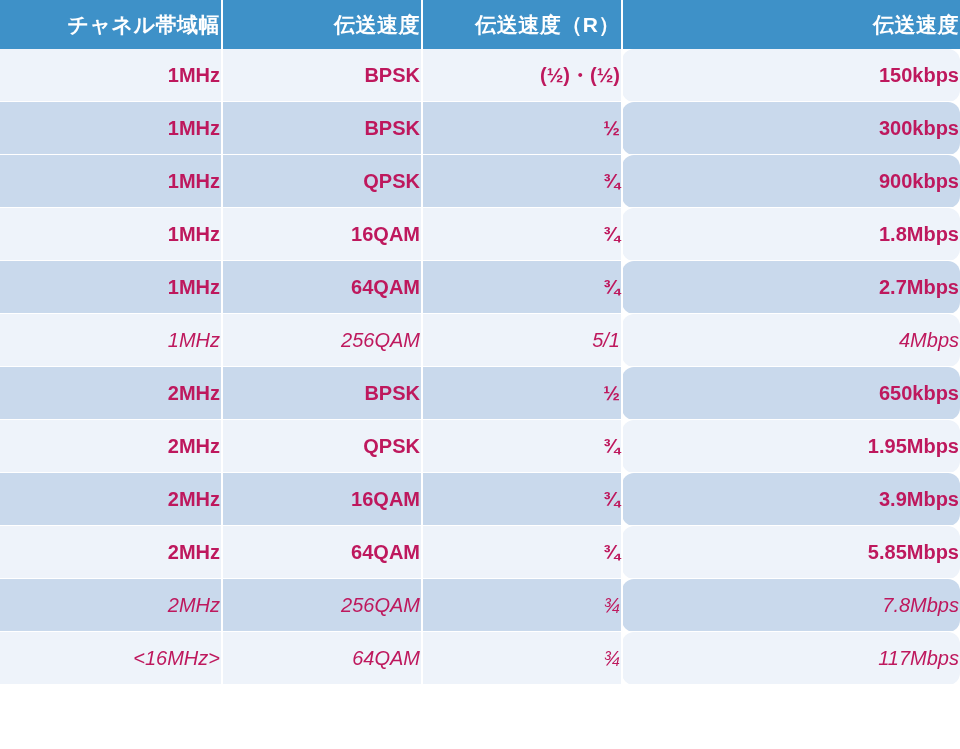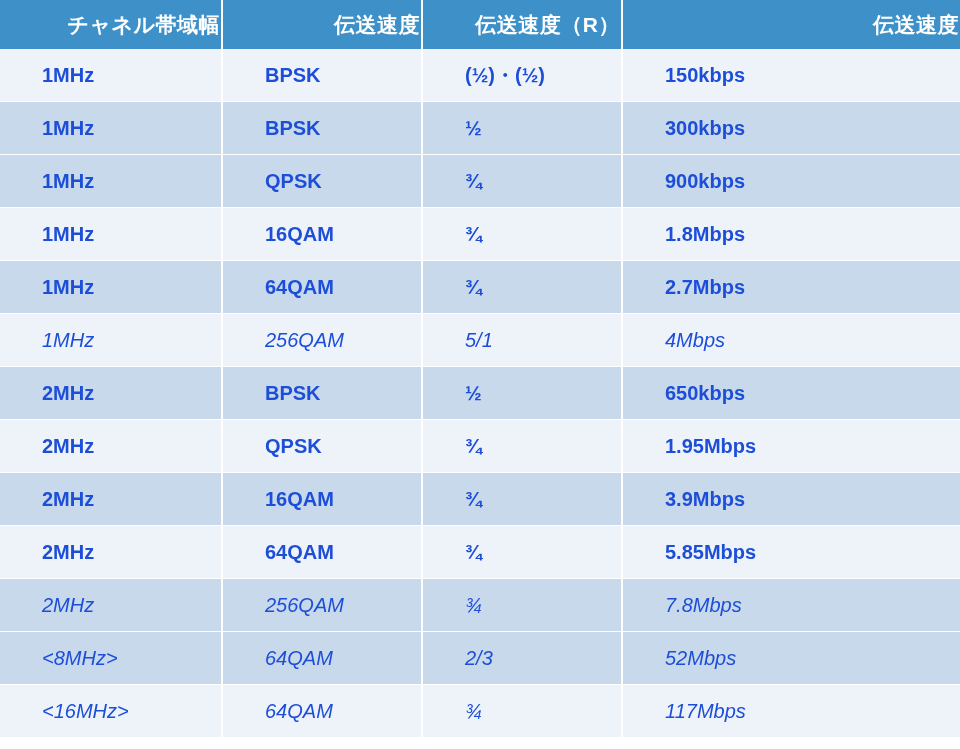--- a/index.html
+++ b/index.html
@@ -33,30 +33,31 @@
     vertical-align: middle;
     border-right: 2px solid #ffffff;
     letter-spacing: 0.5px;
   }
   #spec-table thead th:last-child {
     border-right: none;
   }
 
   #spec-table tbody td {
     height: 50px;
-    text-align: left;
+    text-align: right;
     vertical-align: middle;
     font-size: 20px;
-    color: #1d4ed8;
+    color: #be185d;
     border-right: 2px solid #ffffff;
     border-bottom: 1px solid #ffffff;
     padding-left: 42px;
   }
   #spec-table tbody td:last-child {
     border-right: none;
+    border-radius: 12px;
   }
 
   
   #spec-table tbody tr.light td { background: #eef3fa; }
   #spec-table tbody tr.dark  td { background: #c9d9ec; }
 
   
   #spec-table tbody tr.bold td { font-weight: bold; }
   #spec-table tbody tr.italic td { font-style: italic; font-weight: normal; }
 </style>
@@ -138,26 +139,20 @@
         <td>64QAM</td>
         <td>¾</td>
         <td>5.85Mbps</td>
       </tr>
       <tr class="dark italic">
         <td>2MHz</td>
         <td>256QAM</td>
         <td>¾</td>
         <td>7.8Mbps</td>
       </tr>
-      <tr class="dark italic">
-        <td>&lt;8MHz&gt;</td>
-        <td>64QAM</td>
-        <td>2/3</td>
-        <td>52Mbps</td>
-      </tr>
       <tr class="light italic">
         <td>&lt;16MHz&gt;</td>
         <td>64QAM</td>
         <td>¾</td>
         <td>117Mbps</td>
       </tr>
     </tbody>
 </table>
 
 </body></html>

